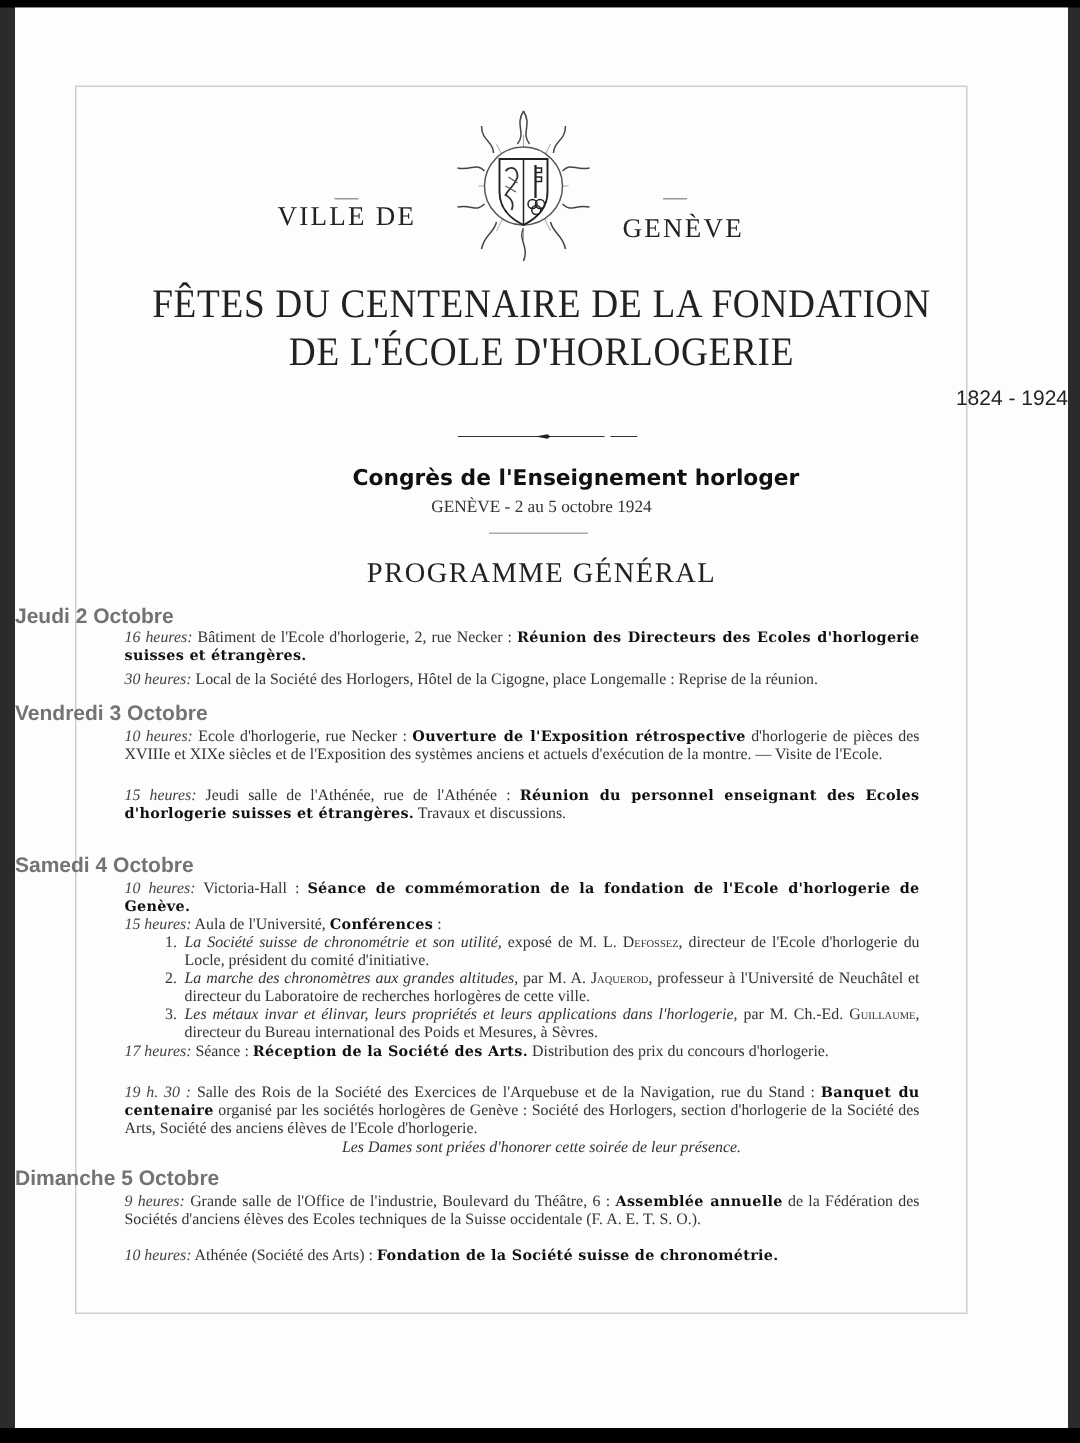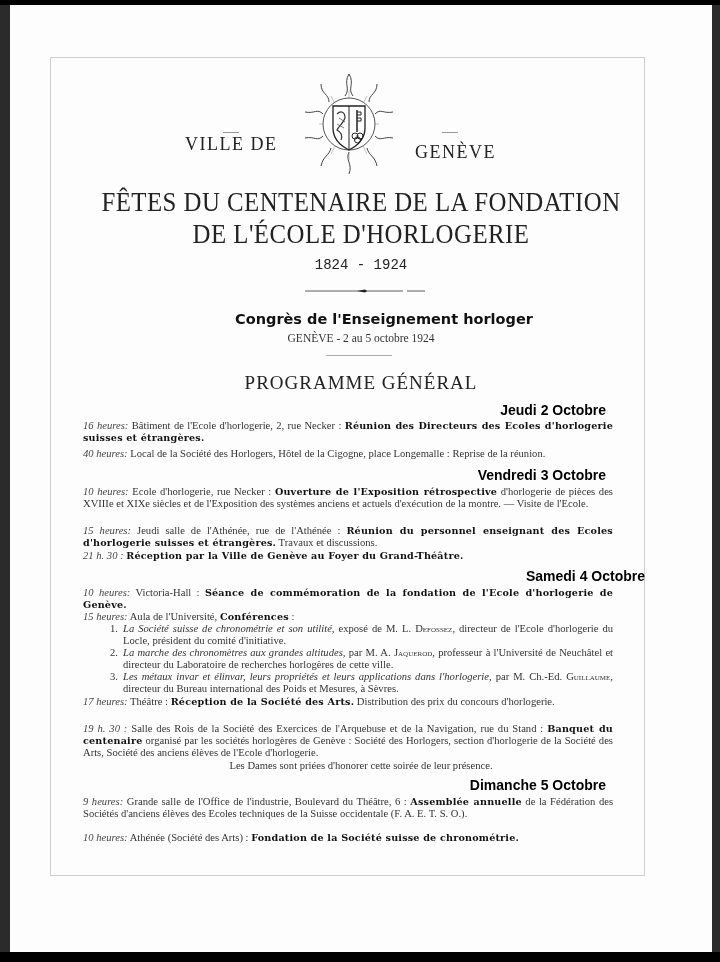--- a/index.html
+++ b/index.html
@@ -21,47 +21,47 @@
   .abs { position:absolute; }
   .ville {
     font-family:"Liberation Serif", serif; font-size:18px; letter-spacing:1.5px; color:#222;
   }
   .dash { position:absolute; height:1px; background:#999; width:16px; }
   .title {
     position:absolute; left:0; width:702px; text-align:center;
     font-family:"Liberation Serif", serif; font-size:27px; letter-spacing:0.5px;
     color:#222; transform:scaleX(0.92); transform-origin:center;
   }
-  .years { position:absolute; left:0; width:702px; text-align:center; font-family:Liberation Mono, monospace; font-size:14px; color:#222; }
+  .years { position:absolute; left:0; width:702px; text-align:right; font-family:Liberation Sans, sans-serif; font-size:14px; color:#222; }
   .ornament { position:absolute; left:295px; top:284px; width:120px; height:4px; }
   .congres {
     position:absolute; left:0; width:702px; text-align:center;
     font-family:"DejaVu Sans", sans-serif; font-weight:bold; font-size:14.5px; color:#111;
   }
   .sub { position:absolute; left:0; width:702px; text-align:center; font-family:"Liberation Serif", serif; font-size:11.5px; color:#333; }
   .rule { position:absolute; height:1px; background:#aaa; }
   .prog {
     position:absolute; left:0; width:702px; text-align:center;
     font-family:"Liberation Serif", serif; font-size:19px; letter-spacing:1px; color:#222;
   }
   .day {
-    position:absolute; left:0; width:596px; text-align:right;
-    font-family:"Liberation Sans", sans-serif; font-weight:bold; font-size:14px; color:#000000;
+    position:absolute; left:0; width:596px; text-align:left;
+    font-family:"Liberation Sans", sans-serif; font-weight:bold; font-size:14px; color:#737373;
   }
   .entry {
     position:absolute; left:73px; width:530px;
     font-family:"Liberation Serif", serif; font-size:10.6px; line-height:11.8px; color:#333;
     text-align:justify;
   }
   .entry .time { font-style:italic; color:#444; }
   .entry .b { font-family:"DejaVu Serif", serif; font-weight:bold; font-size:9.6px; color:#111; letter-spacing:0.2px; }
   .sc { font-variant:small-caps; }
   .item { position:absolute; left:113px; width:490px; font-family:"Liberation Serif", serif; font-size:10.6px; line-height:11.8px; color:#333; text-align:justify; }
   .item .num { position:absolute; left:-13px; }
-  .note { position:absolute; left:0; width:702px; text-align:center; font-family:"Liberation Serif", serif; font-size:10.6px; color:#333; }
+  .note { position:absolute; left:0; width:702px; text-align:center; font-family:"Liberation Serif", serif; font-style:italic; font-size:10.6px; color:#333; }
 </style>
 </head>
 <body>
 
 <div class="topbar"></div>
 
 <div class="page">
   <div class="frame"></div>
 
   <div class="abs ville" style="left:175px; top:100px;margin-top:29px;">VILLE DE</div>
@@ -120,43 +120,39 @@
 
   <div class="prog" style="top:367px;">PROGRAMME GÉNÉRAL</div>
 
   <div class="day" style="top:397px;">Jeudi 2 Octobre</div>
   <div class="entry" style="top:415px;">
     <span class="time">16 heures:</span>
     <span>Bâtiment de l'Ecole d'horlogerie, 2, rue Necker :</span>
     <span class="b">Réunion des Directeurs des Ecoles d'horlogerie suisses et étrangères.</span>
   </div>
   <div class="entry" style="top:443px;">
-    <span class="time">40 heures:</span>
+    <span class="time">30 heures:</span>
     <span>Local de la Société des Horlogers, Hôtel de la Cigogne, place Longemalle : Reprise de la réunion.</span>
   </div>
 
   <div class="day" style="top:462px;">Vendredi 3 Octobre</div>
   <div class="entry" style="top:481px;">
     <span class="time">10 heures:</span>
     <span>Ecole d'horlogerie, rue Necker :</span>
     <span class="b">Ouverture de l'Exposition rétrospective</span>
     <span>d'horlogerie de pièces des XVIIIe et XIXe siècles et de l'Exposition des systèmes anciens et actuels d'exécution de la montre. — Visite de l'Ecole.</span>
   </div>
   <div class="entry" style="top:520px;">
     <span class="time">15 heures:</span>
     <span>Jeudi salle de l'Athénée, rue de l'Athénée :</span>
     <span class="b">Réunion du personnel enseignant des Ecoles d'horlogerie suisses et étrangères.</span>
     <span>Travaux et discussions.</span>
   </div>
-  <div class="entry" style="top:545px;">
-    <span class="time">21 h. 30 :</span>
-    <span class="b">Réception par la Ville de Genève au Foyer du Grand-Théâtre.</span>
-  </div>
-
-  <div class="day" style="top:563px;padding-left:39px;">Samedi 4 Octobre</div>
+
+  <div class="day" style="top:563px;">Samedi 4 Octobre</div>
   <div class="entry" style="top:582px;">
     <span class="time">10 heures:</span>
     <span>Victoria-Hall :</span>
     <span class="b">Séance de commémoration de la fondation de l'Ecole d'horlogerie de Genève.</span>
   </div>
   <div class="entry" style="top:606px;">
     <span class="time">15 heures:</span>
     <span>Aula de l'Université,</span>
     <span class="b">Conférences</span>
     <span>:</span>
@@ -179,21 +175,21 @@
   <div class="item" style="top:666px;">
     <span class="num">3.</span>
     <i>Les métaux invar et élinvar, leurs propriétés et leurs applications dans l'horlogerie,</i>
     <span>par M. Ch.-Ed.</span>
     <span class="sc">Guillaume,</span>
     <span>directeur du Bureau international des Poids et Mesures, à Sèvres.</span>
   </div>
 
   <div class="entry" style="top:691px;">
     <span class="time">17 heures:</span>
-    <span>Théâtre :</span>
+    <span>Séance :</span>
     <span class="b">Réception de la Société des Arts.</span>
     <span>Distribution des prix du concours d'horlogerie.</span>
   </div>
   <div class="entry" style="top:718px;">
     <span class="time">19 h. 30 :</span>
     <span>Salle des Rois de la Société des Exercices de l'Arquebuse et de la Navigation, rue du Stand :</span>
     <span class="b">Banquet du centenaire</span>
     <span>organisé par les sociétés horlogères de Genève : Société des Horlogers, section d'horlogerie de la Société des Arts, Société des anciens élèves de l'Ecole d'horlogerie.</span>
   </div>
   <div class="note" style="top:755px;">Les Dames sont priées d'honorer cette soirée de leur présence.</div>

